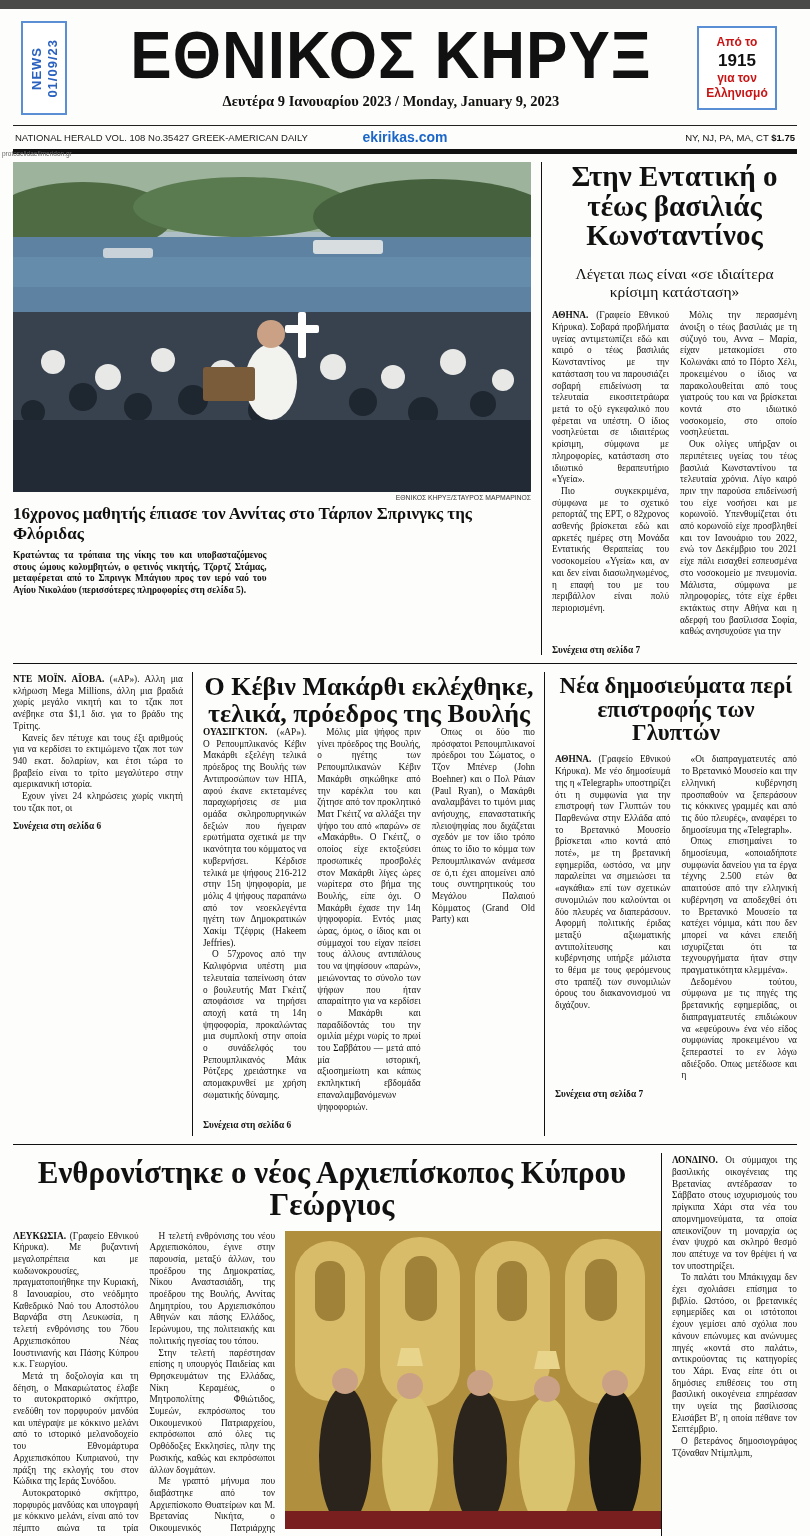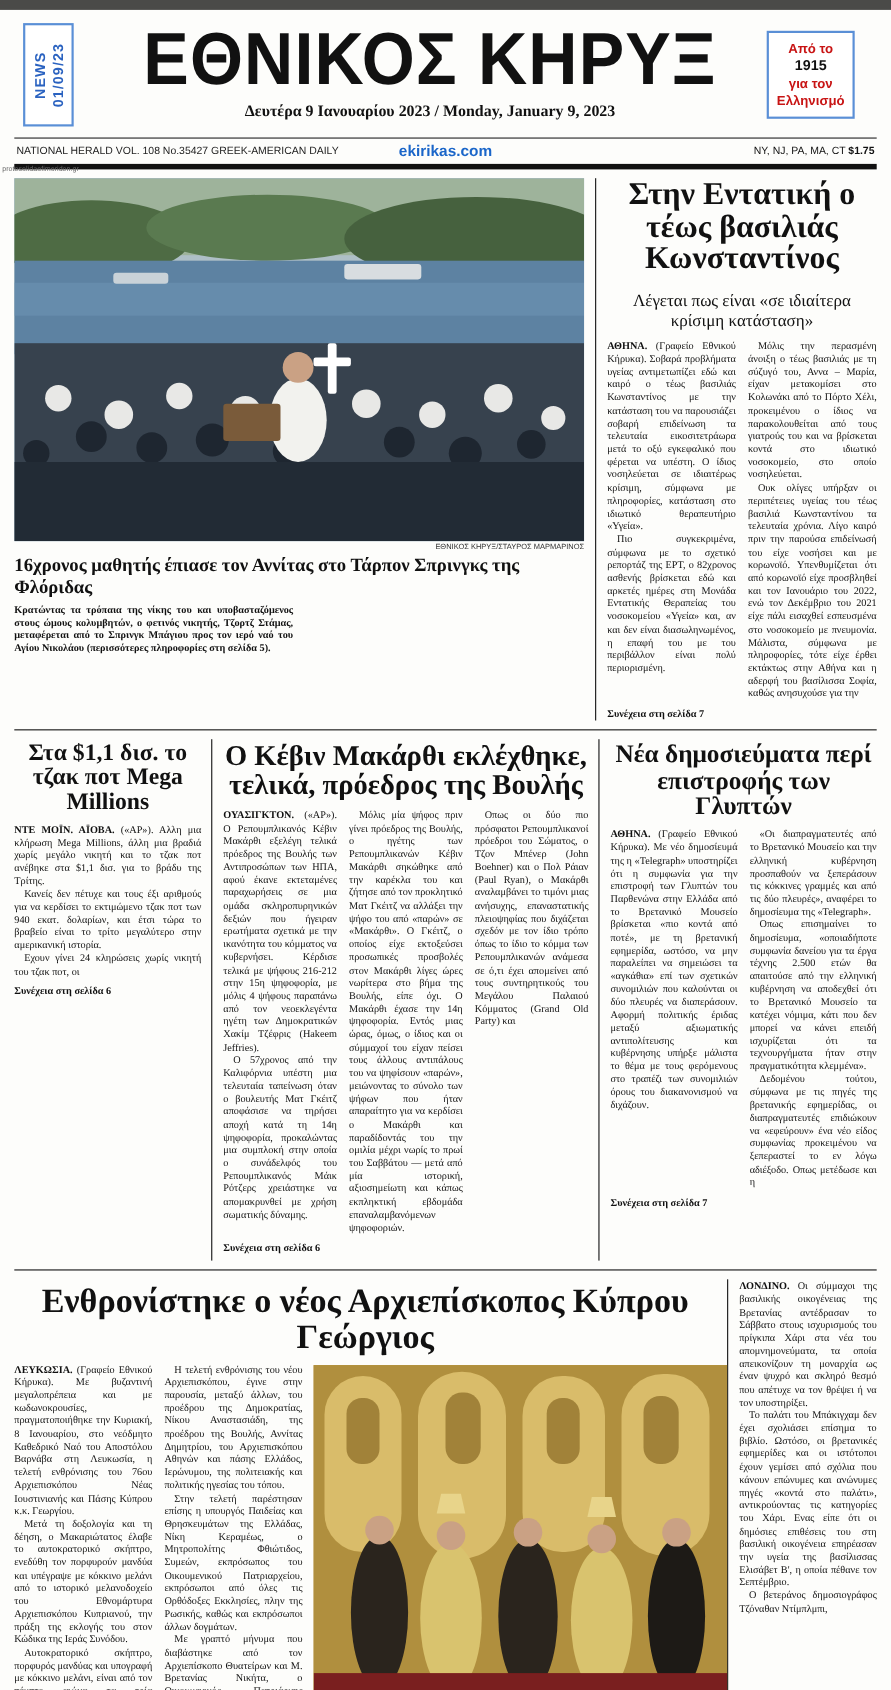--- a/index.html
+++ b/index.html
@@ -8,21 +8,21 @@
   .page { width:810px; min-height:1536px; background:#fdfdfb; position:relative; overflow:hidden; }
   .top-strip { height:9px; background:#4a4a48; }
 
   
   .header-row { display:grid; grid-template-columns:72px 1fr 100px; align-items:center; padding:12px 13px 4px 13px; }
   .badge { border:2px solid #5a8fd6; background:#fff; text-align:center; }
   .news-badge { width:46px; height:94px; margin-left:8px; display:flex; align-items:center; justify-content:center; gap:1px; padding:2px; }
   .news-badge span { writing-mode:vertical-rl; transform:rotate(180deg); color:#2a62c0; font-family:"Liberation Sans",sans-serif; font-weight:bold; font-size:13px; letter-spacing:1px; }
   .since-badge { width:80px; padding:7px 4px; line-height:1.25; font-family:"Liberation Sans",sans-serif; }
   .since-badge .red { color:#c81414; font-size:12px; font-weight:bold; }
-  .since-badge .year { color:#111; font-size:13px; font-weight:bold; }
+  .since-badge .year { color:#111; font-size:17px; font-weight:bold; }
   .logo-wrap { text-align:center; }
   .logo { font-family:"Liberation Sans",sans-serif; font-weight:900; font-size:62px; line-height:0.95; letter-spacing:1px; transform:scaleY(1.08); white-space:nowrap; }
   .dateline { font-size:14.5px; font-weight:bold; margin-top:8px; }
 
   
   .masthead { border-top:1px solid #222; border-bottom:5px solid #111; margin:6px 13px 0 13px; padding:3px 2px 4px 2px; display:grid; grid-template-columns:1fr auto 1fr; align-items:center; font-family:"Liberation Sans",sans-serif; font-size:9.5px; }
   .masthead .left { text-align:left; color:#222; }
   .masthead .center a { color:#1b66c9; font-weight:bold; font-size:14px; text-decoration:none; }
   .masthead .right { text-align:right; }
   .masthead .right b { font-weight:bold; }
@@ -46,21 +46,21 @@
   .caption-text .para { font-weight:bold; }
   .king-col { border-left:1px solid #111; margin-left:10px; padding-left:10px; }
   .king-headline { font-size:29px; }
   .king-subhead { font-size:15.5px; font-weight:normal; text-align:center; line-height:1.15; margin:14px 0 10px 0; }
 
   
   .mid-band { display:grid; grid-template-columns:170px 352px 1fr; padding:0 13px; }
   .mid-band > div { padding:2px 0 6px 0; }
   .mid-band > div + div { border-left:1px solid #111; margin-left:9px; padding-left:10px; }
   .mega-headline { font-size:21.5px; margin-bottom:10px; }
-  .mccarthy-headline { font-size:26px; margin-bottom:10px; }
+  .mccarthy-headline { font-size:26px; }
   .marbles-headline { font-size:23px; margin-bottom:10px; }
 
   
   .enth-band { display:grid; grid-template-columns:648px 1fr; padding:0 13px; }
   .enth-left { padding:4px 10px 6px 0; }
   .enth-headline { font-size:31px; margin-bottom:10px; }
   .enth-grid { display:grid; grid-template-columns:262px 1fr; column-gap:10px; }
   .byline { font-size:10.5px; margin-bottom:8px; }
   .byline .name { font-weight:bold; border-bottom:1px solid #333; display:inline-block; padding-bottom:2px; }
   .photo-enth { width:100%; height:298px; background:#b49246; position:relative; overflow:hidden; }
@@ -169,21 +169,20 @@
           <p class="para">Ουκ ολίγες υπήρξαν οι περιπέτειες υγείας του τέως βασιλιά Κωνσταντίνου τα τελευταία χρόνια. Λίγο καιρό πριν την παρούσα επιδείνωσή του είχε νοσήσει και με κορωνοϊό. Υπενθυμίζεται ότι από κορωνοϊό είχε προσβληθεί και τον Ιανουάριο του 2022, ενώ τον Δεκέμβριο του 2021 είχε πάλι εισαχθεί εσπευσμένα στο νοσοκομείο με πνευμονία. Μάλιστα, σύμφωνα με πληροφορίες, τότε είχε έρθει εκτάκτως στην Αθήνα και η αδερφή του βασίλισσα Σοφία, καθώς ανησυχούσε για την</p>
         </div>
       <div class="continued">Συνέχεια στη σελίδα 7</div>
     </div>
   </div>
 
   <div class="hrule"></div>
 
   <div class="mid-band">
     <div>
-      <h2 class="headline mega-headline">Στα $1,1 δισ. το τζακ ποτ Mega Millions</h2>
       <div>
           <p class="para"><b>ΝΤΕ ΜΟΪΝ. ΑΪΟΒΑ. </b>(«ΑΡ»). Αλλη μια κλήρωση Mega Millions, άλλη μια βραδιά χωρίς μεγάλο νικητή και το τζακ ποτ ανέβηκε στα $1,1 δισ. για το βράδυ της Τρίτης.</p>
           <p class="para">Κανείς δεν πέτυχε και τους έξι αριθμούς για να κερδίσει το εκτιμώμενο τζακ ποτ των 940 εκατ. δολαρίων, και έτσι τώρα το βραβείο είναι το τρίτο μεγαλύτερο στην αμερικανική ιστορία.</p>
           <p class="para">Εχουν γίνει 24 κληρώσεις χωρίς νικητή του τζακ ποτ, οι</p>
         </div>
       <div class="continued">Συνέχεια στη σελίδα 6</div>
     </div>
     <div>
       <h2 class="headline mccarthy-headline">Ο Κέβιν Μακάρθι εκλέχθηκε, τελικά, πρόεδρος της Βουλής</h2>
       <div class="cols-3">

